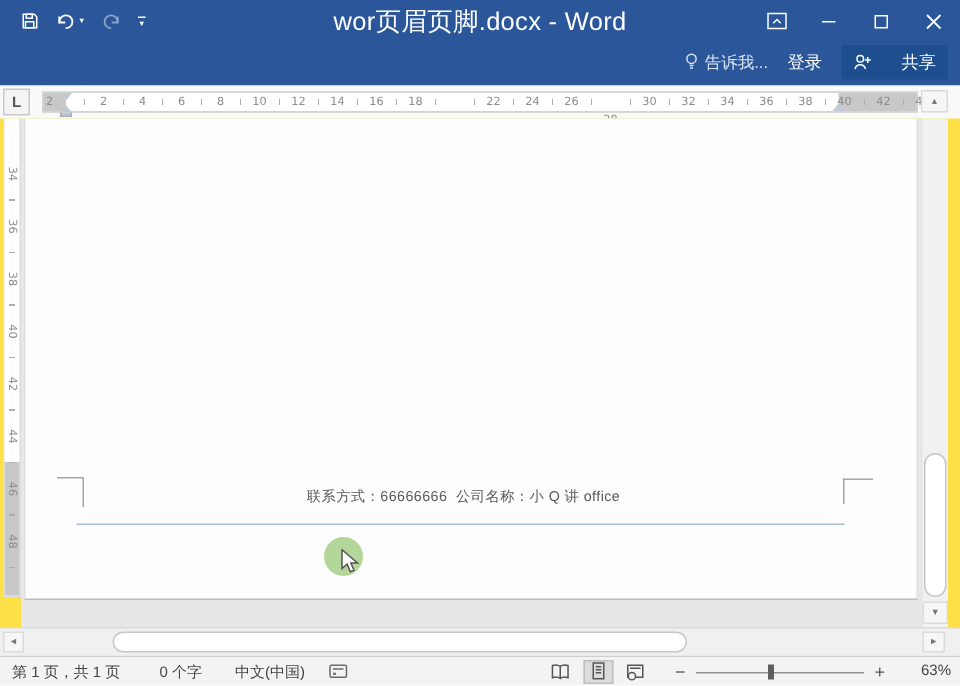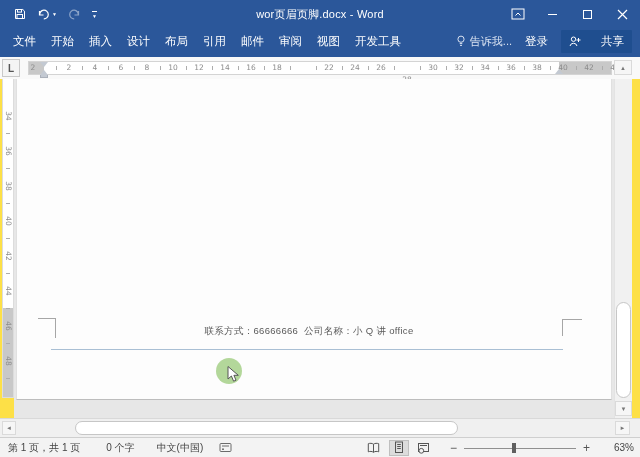--- a/index.html
+++ b/index.html
@@ -10,21 +10,21 @@
   body{font-family:"Liberation Sans","DejaVu Sans",sans-serif; background:#fff;}
   .window{width:640px;height:457px;display:flex;flex-direction:column;position:relative;}
 
   
   .titlebar{height:28px;flex:none;background:var(--blue);display:flex;align-items:center;position:relative;color:#fff;}
   .qat{display:flex;align-items:center;gap:11px;padding-left:14px;z-index:2;}
   .qat-btn{display:flex;align-items:center;gap:2px;cursor:default;}
   .qat-btn.disabled{opacity:.45;}
   .caret{font-size:5px;color:#fff;line-height:5px;}
   .qat-more{display:inline-block;font-size:5px;line-height:4px;border-top:1px solid #fff;padding-top:2px;}
-  .title{position:absolute;left:0;right:0;text-align:center;font-size:11px;color:#fff;letter-spacing:.2px;}
+  .title{position:absolute;left:0;right:0;text-align:center;font-size:17px;color:#fff;letter-spacing:.2px;}
   .win-controls{margin-left:auto;display:flex;align-items:center;z-index:2;height:100%;}
   .win-btn{width:35px;height:100%;display:flex;align-items:center;justify-content:center;font-size:13px;color:#fff;}
   .minimize-bar{display:inline-block;width:9px;border-top:1px solid #fff;}
   .max-box{display:inline-block;width:9px;height:9px;border:1px solid #fff;}
 
   
   .tabs-row{height:29px;flex:none;background:var(--blue);display:flex;align-items:center;padding:0 8px 2px 13px;}
   .tabs{display:flex;align-items:center;gap:15px;}
   .rtab{color:#fff;font-size:11.5px;white-space:nowrap;cursor:default;}
   .tabs-right{margin-left:auto;display:flex;align-items:center;gap:13px;}
@@ -143,33 +143,20 @@
         </span>
       <span class="win-btn">
         <svg width="11" height="11" viewBox="0 0 11 11" stroke="#fff" stroke-width="1.2">
             <path d="M1 1 L10 10 M10 1 L1 10"></path>
           </svg>
       </span>
     </div>
   </div>
 
   <div class="tabs-row">
-    <nav class="tabs">
-
-    <span class="rtab">文件</span>
-        <span class="rtab">开始</span>
-        <span class="rtab">插入</span>
-        <span class="rtab">设计</span>
-        <span class="rtab">布局</span>
-        <span class="rtab">引用</span>
-        <span class="rtab">邮件</span>
-        <span class="rtab">审阅</span>
-        <span class="rtab">视图</span>
-        <span class="rtab">开发工具</span>
-      </nav>
     <div class="tabs-right">
       <span class="tellme">
         <svg width="10" height="13" viewBox="0 0 10 13" fill="none" stroke="#d9e2f1" stroke-width="1">
           <circle cx="5" cy="4.2" r="3.1"></circle>
             <path d="M3.7 8.6 H6.3 M4 10.4 H6"></path>
         </svg>
         <span>告诉我...</span>
       </span>
       <span class="signin">登录</span>
       <span class="share">

